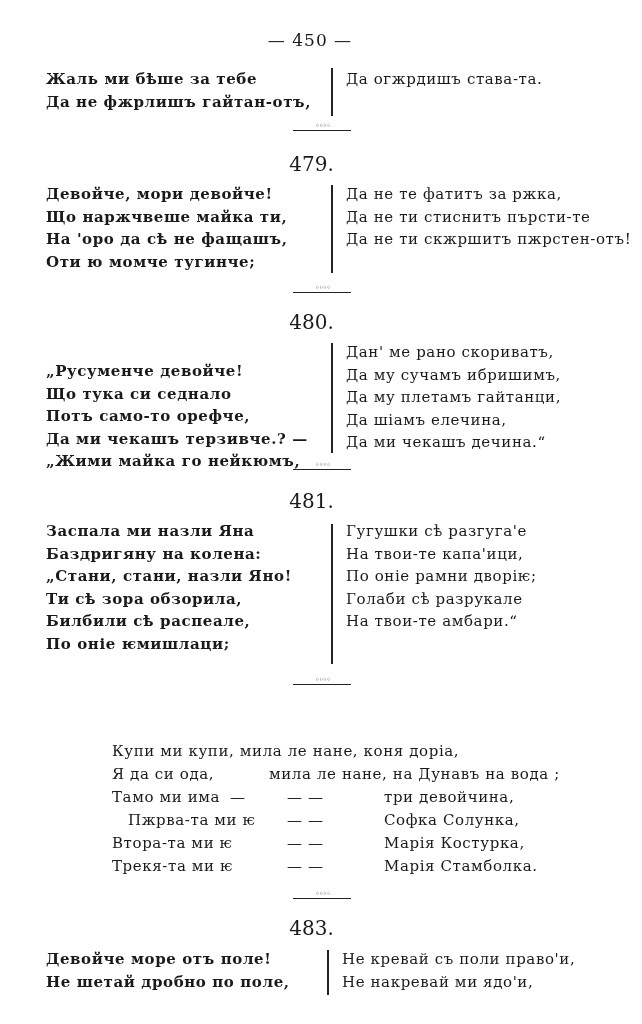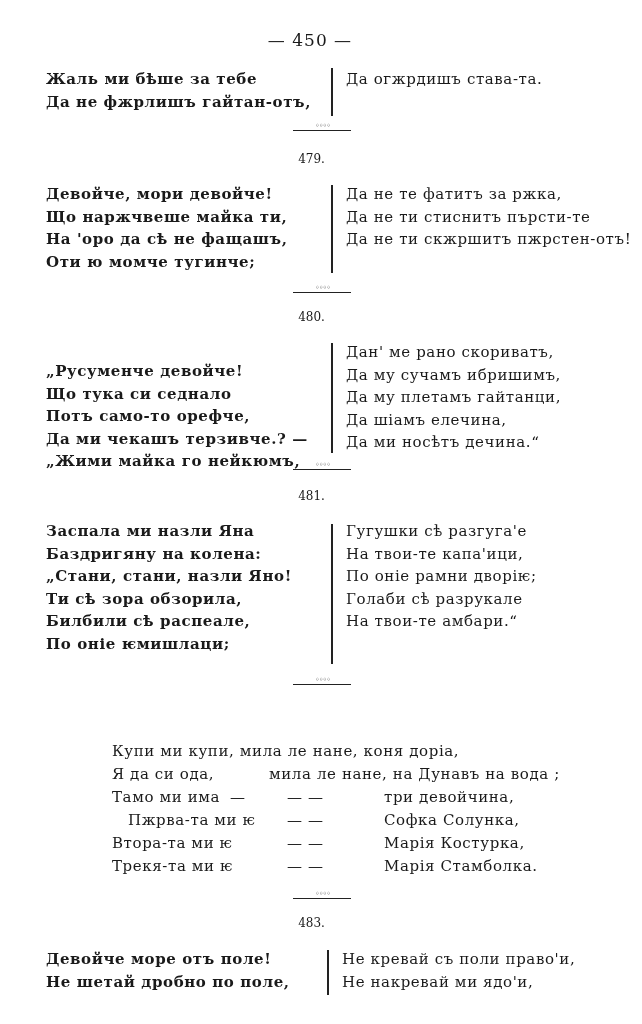--- a/index.html
+++ b/index.html
@@ -8,21 +8,21 @@
       font-family: "DejaVu Serif", "Liberation Serif", serif;
       position: relative; overflow: hidden;
     }
     .page { position: absolute; left: 0; top: 0; width: 642px; height: 1024px; }
     .page-number {
       position: absolute; top: 30px; left: 0; width: 620px; text-align: center;
       font-size: 17px; letter-spacing: 1px;
     }
     .song-num {
       position: absolute; left: 0; width: 623px; text-align: center;
-      font-size: 12px;
+      font-size: 20px;
     }
     .col {
       position: absolute; font-size: 15px; line-height: 22.5px;
       letter-spacing: 0.6px; white-space: nowrap;
     }
     .col.left { left: 46px; font-weight: bold; }
     .col.right { left: 346px; }
     .rule { position: absolute; left: 331px; width: 1.5px; background: #222; }
     .ornament {
       position: absolute; left: 293px; width: 58px; height: 8px;
@@ -75,21 +75,21 @@
     <div>Потъ само-то орефче,</div>
     <div>Да ми чекашъ терзивче.? —</div>
     <div>„Жими майка го нейкюмъ,</div>
   </div>
   <div class="rule" style="top:343px;height:110px"></div>
   <div class="col right" style="top:341px">
     <div>Дан' ме рано скориватъ,</div>
     <div>Да му сучамъ ибришимъ,</div>
     <div>Да му плетамъ гайтанци,</div>
     <div>Да шiамъ елечина,</div>
-    <div>Да ми носѣтъ дечина.“</div>
+    <div>Да ми чекашъ дечина.“</div>
   </div>
   <div class="ornament" style="top:465px"></div>
 
   <div class="song-num" style="top:489px">481.</div>
   <div class="col left" style="top:520px">
     <div>Заспала ми назли Яна</div>
     <div>Баздригяну на колена:</div>
     <div>„Стани, стани, назли Яно!</div>
     <div>Ти сѣ зора обзорила,</div>
     <div>Билбили сѣ распеале,</div>

